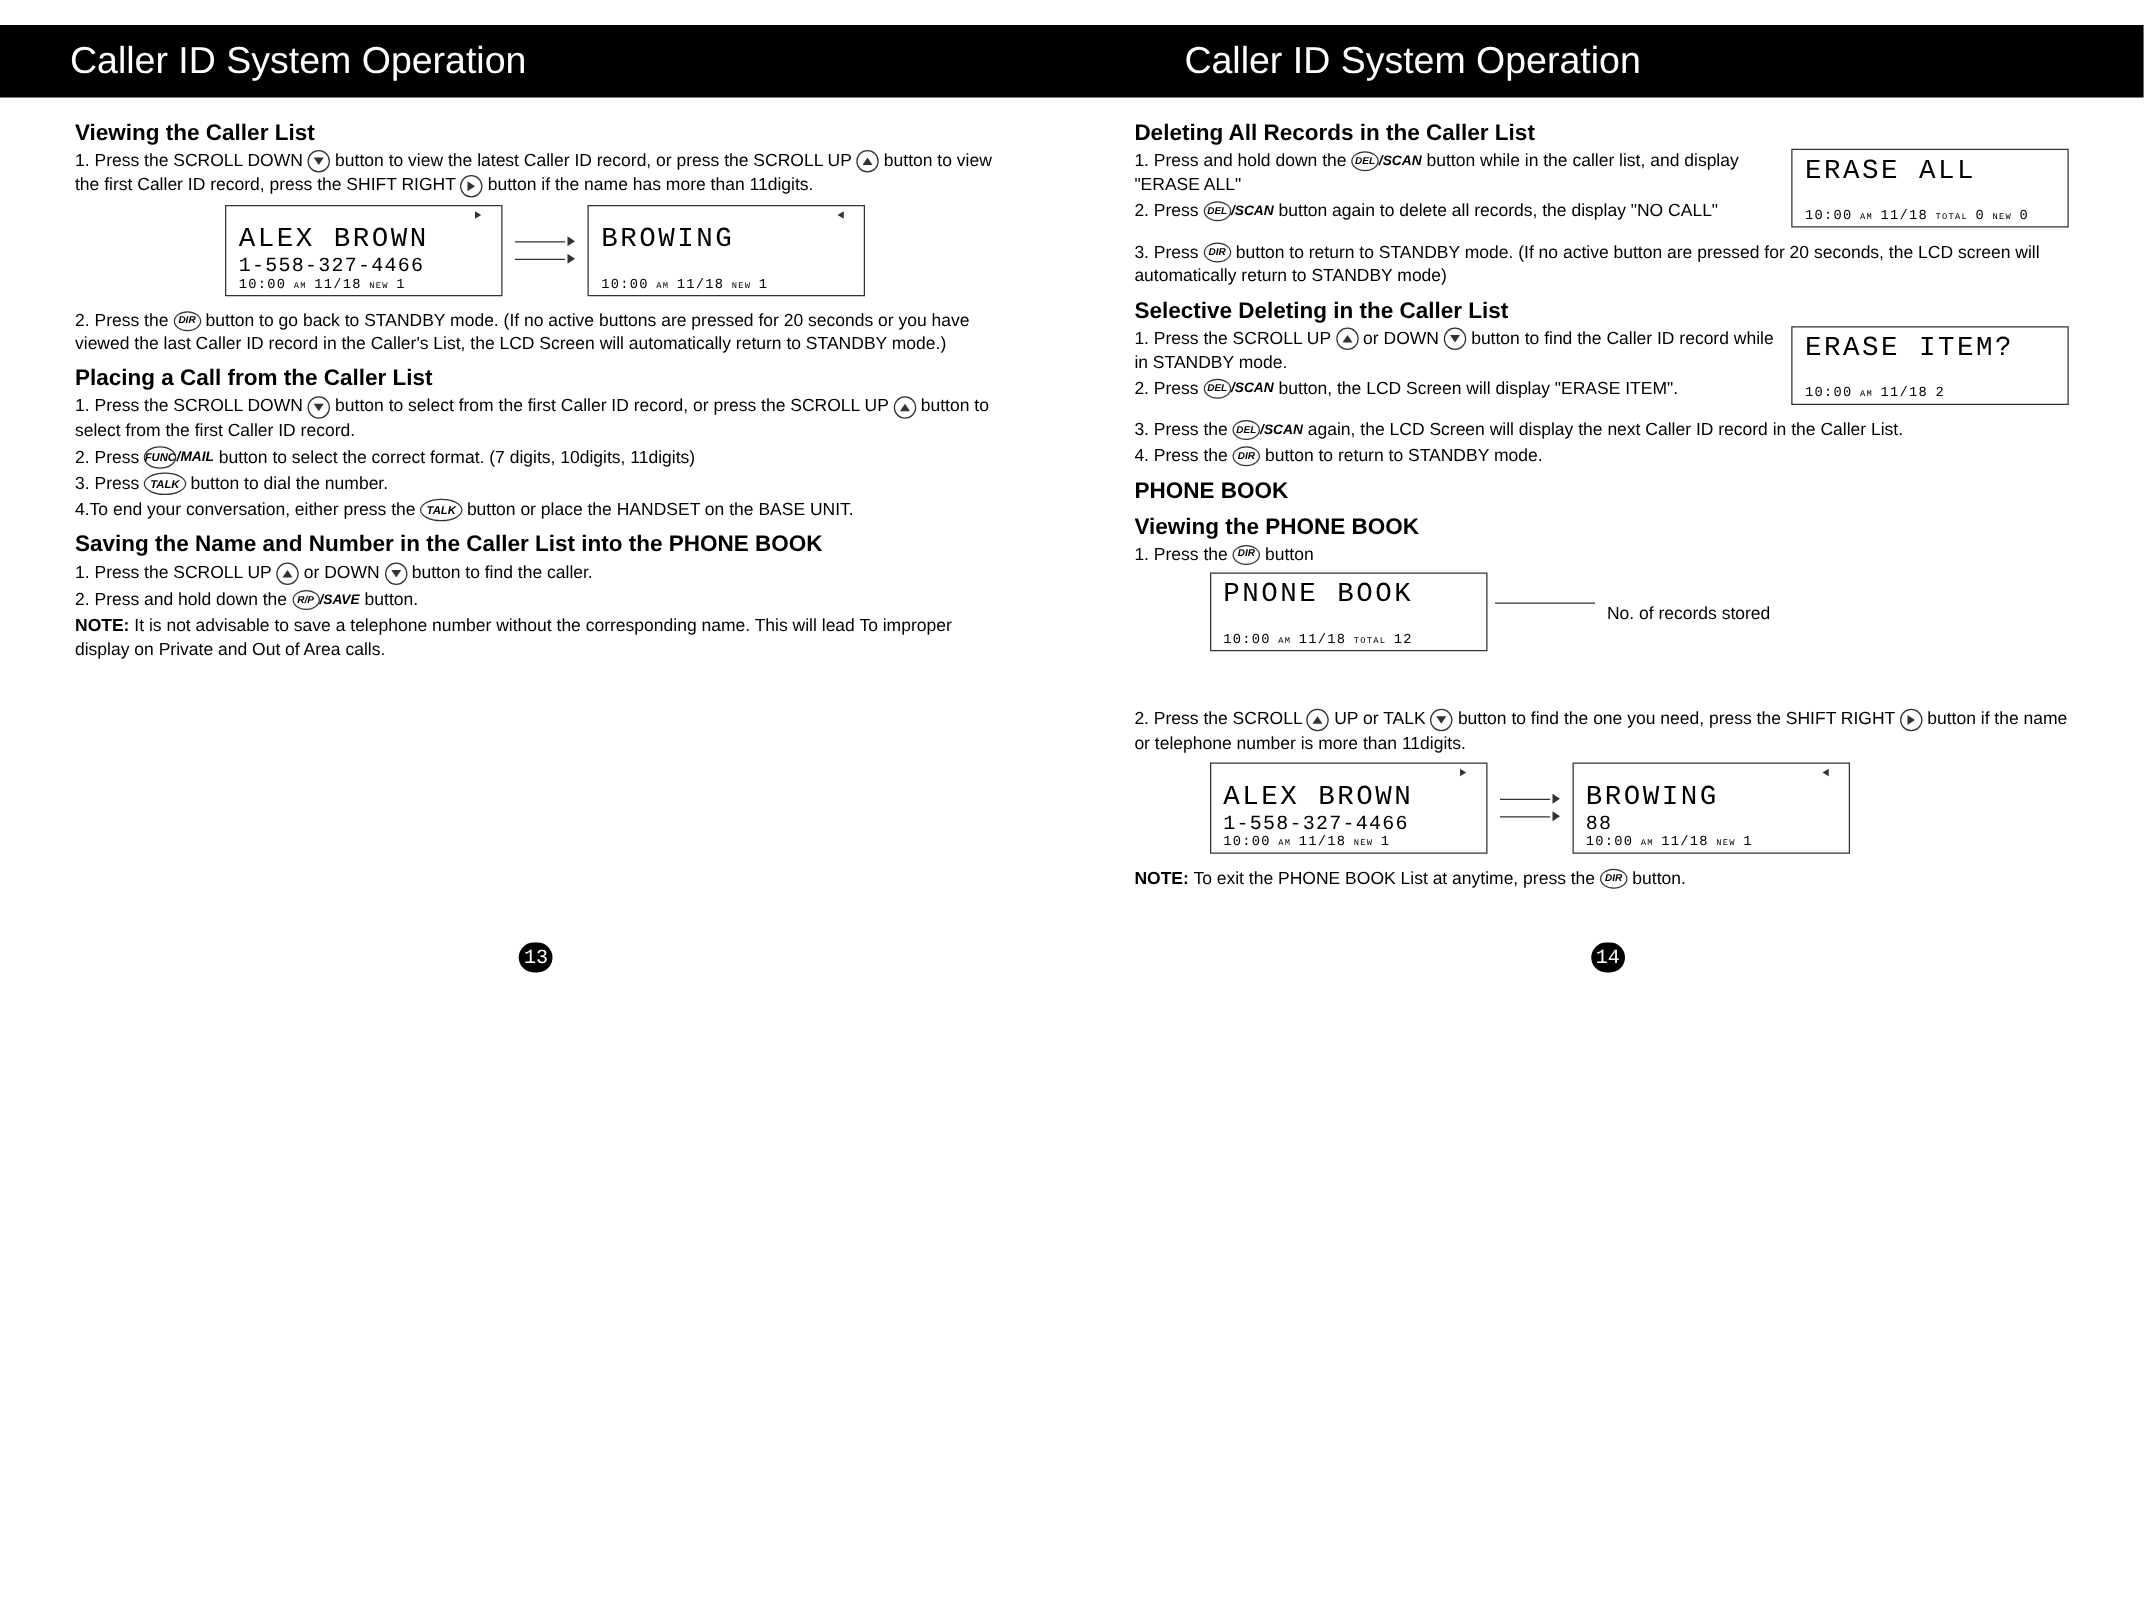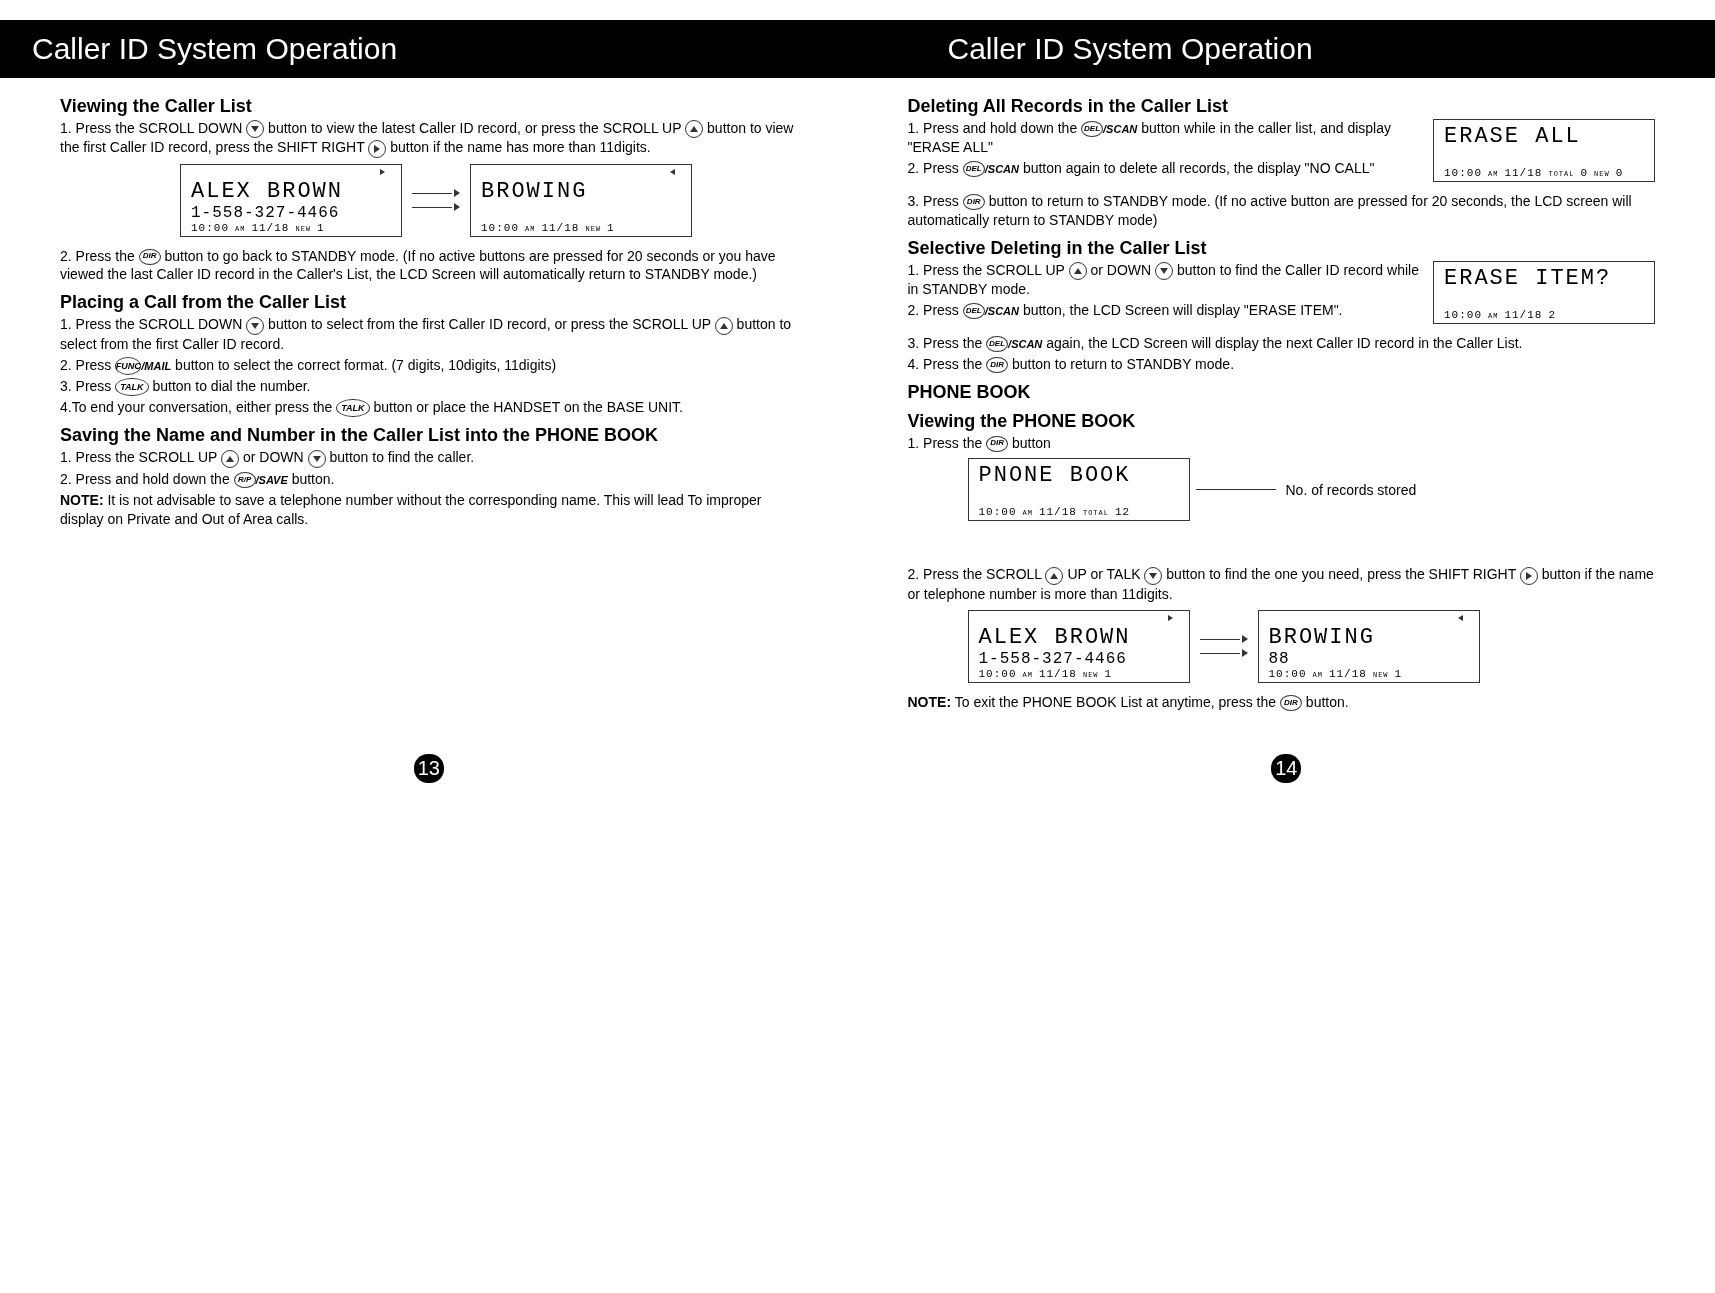--- a/index.html
+++ b/index.html
@@ -8,21 +8,21 @@
     font-family: Arial, Helvetica, sans-serif;
     font-size: 14px;
     color: #000;
     background: #fff;
     width: 1715px;
   }
   .header-bar {
     background: #000;
     color: #fff;
     display: flex;
-    padding: 12px 32px;
+    padding: 12px 56px;
     margin: 20px 0 10px 0;
   }
   .header-bar .left, .header-bar .right {
     flex: 1;
     font-family: "Century Gothic", "Futura", Arial, sans-serif;
     font-size: 30px;
     font-weight: 300;
   }
   .header-bar .right {
     padding-left: 180px;
@@ -124,29 +124,29 @@
   }
   .swap-arrows .line { width:40px; height:1px; background:#333; }
 
   .side-lcd {
     float: right;
     margin: 0 0 8px 14px;
   }
 
   .note-label { font-weight: bold; }
   .annot {
-    display:flex; align-items:center; gap:10px; margin-left: -4px;
+    display:flex; gap:10px; margin-left: -4px;
   }
   .annot .connector { width:80px; height:1px; background:#333; }
 
   .page-nums {
     display:flex; justify-content:space-around; margin: 40px 0 20px 0;
   }
   .page-num {
-    background:#000; color:#fff; border-radius: 14px; padding: 3px 4px; font-size: 20px;
+    background:#000; color:#fff; border-radius: 14px; padding: 3px 4px; font-size: 16px; font-family: Liberation Mono, monospace;
   }
   .clear { clear:both; }
 </style>
 </head>
 <body>
 
 <div class="header-bar">
   <div class="left">Caller ID System Operation</div>
   <div class="right">Caller ID System Operation</div>
 </div>

